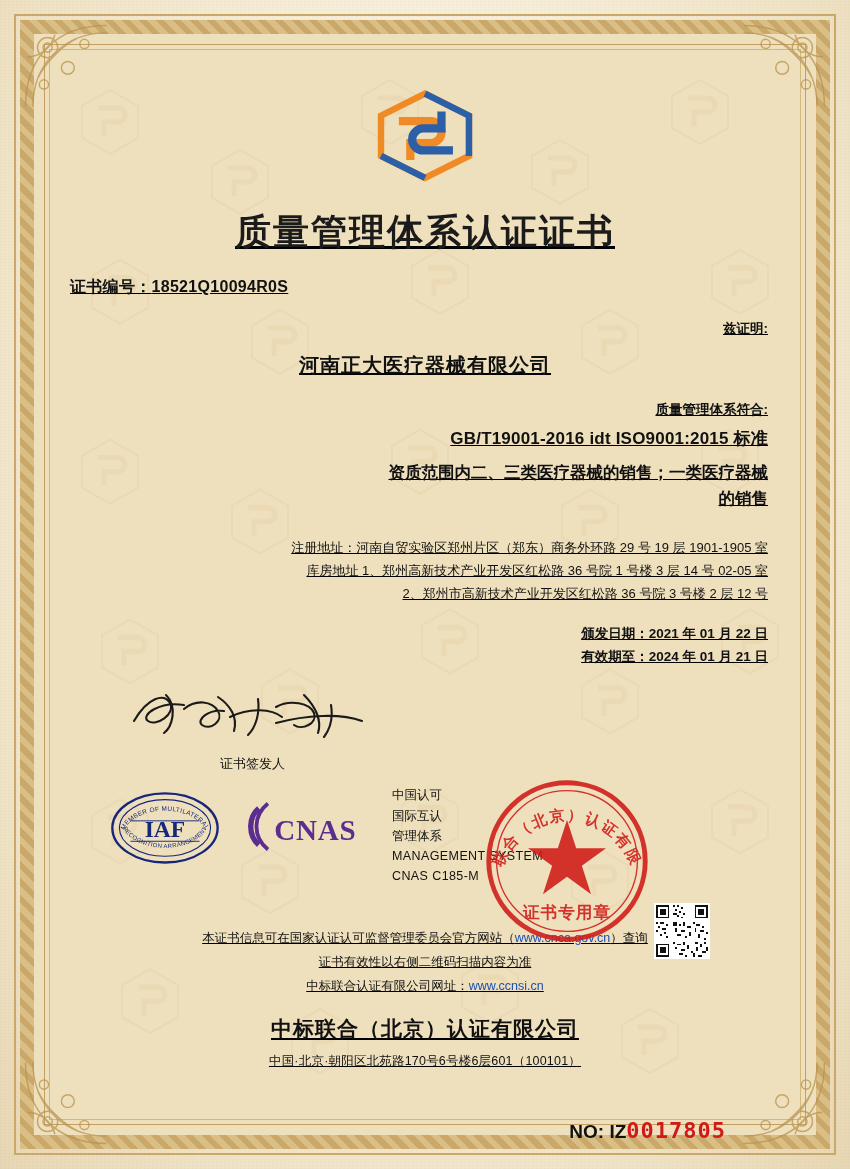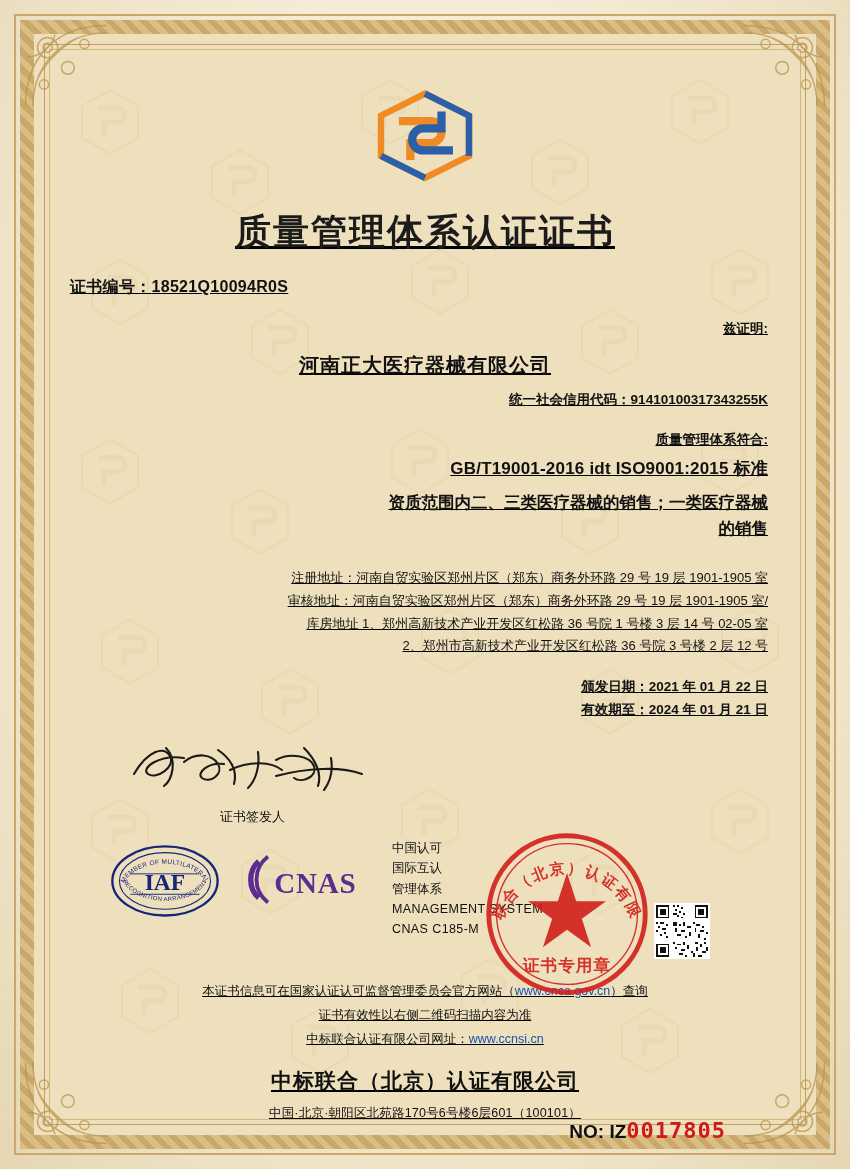--- a/index.html
+++ b/index.html
@@ -277,35 +277,33 @@
     <h1 class="title">质量管理体系认证证书</h1>
 
     <div class="cert-no">
       <span>证书编号：</span><span>18521Q10094R0S</span>
     </div>
 
     <div class="label-sm row-right" style="margin-right:12px;">兹证明:</div>
 
     <div class="company">河南正大医疗器械有限公司</div>
 
-    <div class="credit-code">统一社会信用代码：91410100317343255K</div>
 
     <div class="label-sm row-right" style="margin-right:12px;">质量管理体系符合:</div>
 
     <div class="standard">GB/T19001-2016 idt ISO9001:2015 标准</div>
 
 
     <div class="scope">
       <div>资质范围内二、三类医疗器械的销售；一类医疗器械</div>
       <div>的销售</div>
     </div>
 
     <div class="addr">
       <div>注册地址：河南自贸实验区郑州片区（郑东）商务外环路 29 号 19 层 1901-1905 室</div>
-      <div>审核地址：河南自贸实验区郑州片区（郑东）商务外环路 29 号 19 层 1901-1905 室/</div>
       <div>库房地址 1、郑州高新技术产业开发区红松路 36 号院 1 号楼 3 层 14 号 02-05 室</div>
       <div>2、郑州市高新技术产业开发区红松路 36 号院 3 号楼 2 层 12 号</div>
     </div>
 
     <div class="dates">
       <div>颁发日期：2021 年 01 月 22 日</div>
       <div>有效期至：2024 年 01 月 21 日</div>
     </div>
 
     <div class="sig-wrap">

